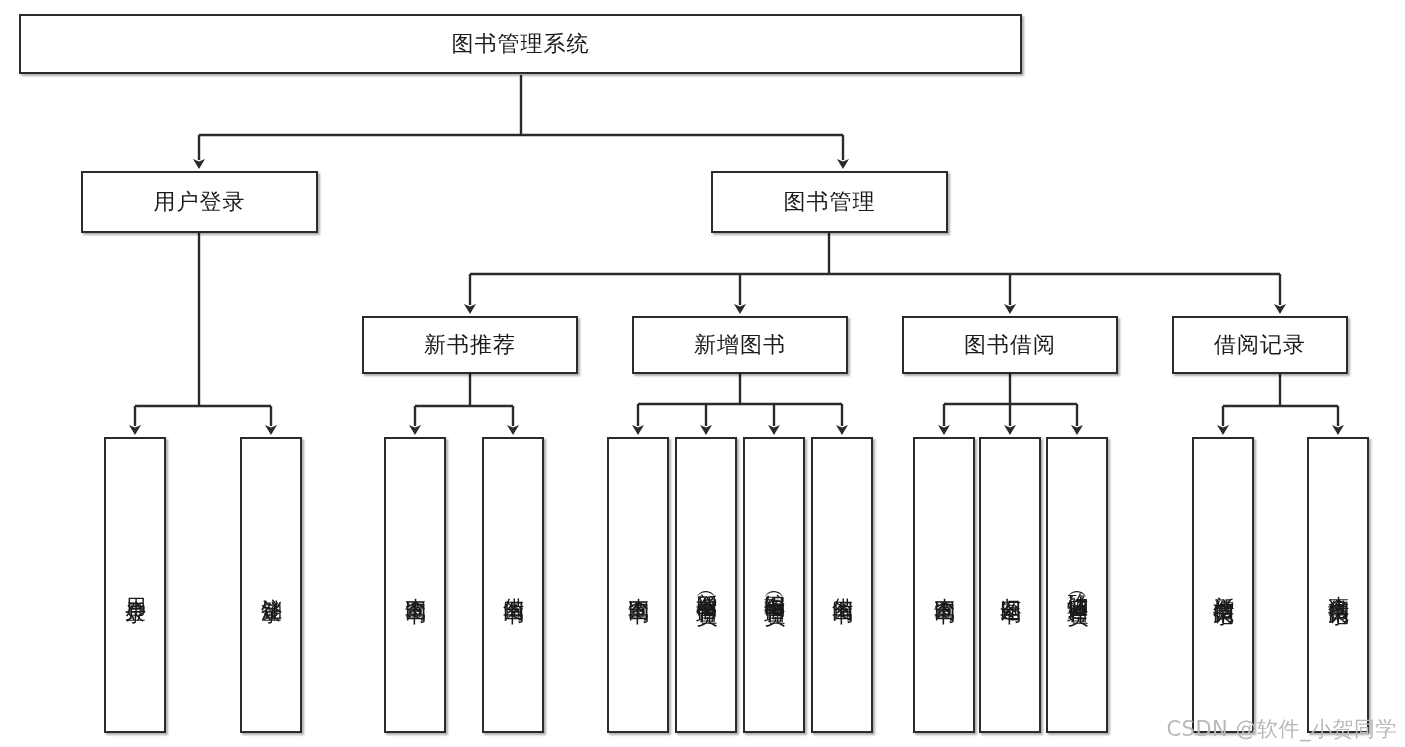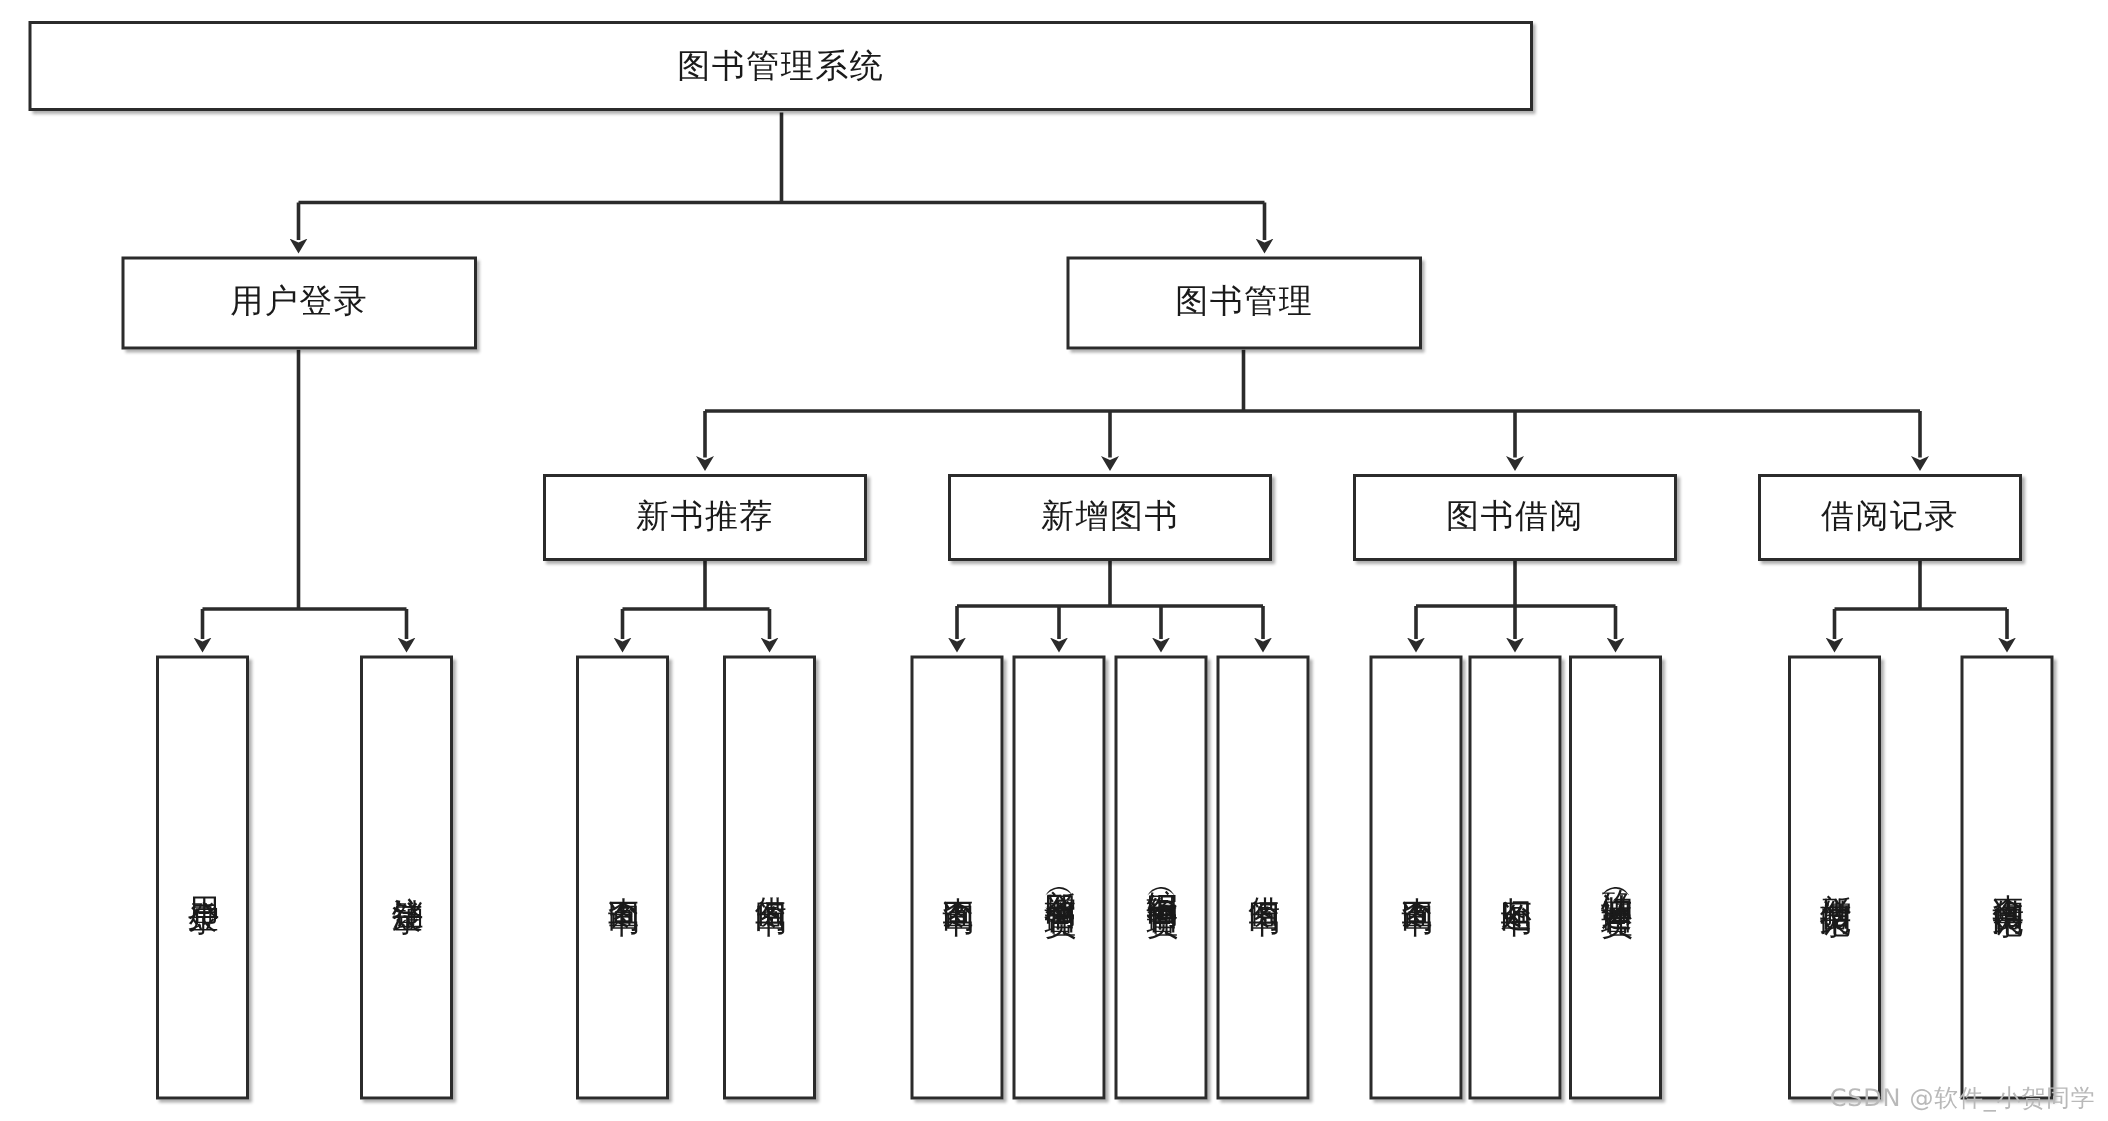--- a/index.html
+++ b/index.html
@@ -65,21 +65,21 @@
     writing-mode: vertical-rl;
     text-orientation: upright;
     white-space: normal;
     max-height: 100%;
     letter-spacing: 2px;
   }
   .watermark {
     position: absolute;
     right: 8px;
     bottom: 4px;
-    font-size: 16px;
+    font-size: 21px;
     color: #b9b9b9;
     letter-spacing: 0.5px;
     z-index: 5;
     white-space: nowrap;
   }
 </style>
 </head>
 <body>
 
 <div id="canvas">

